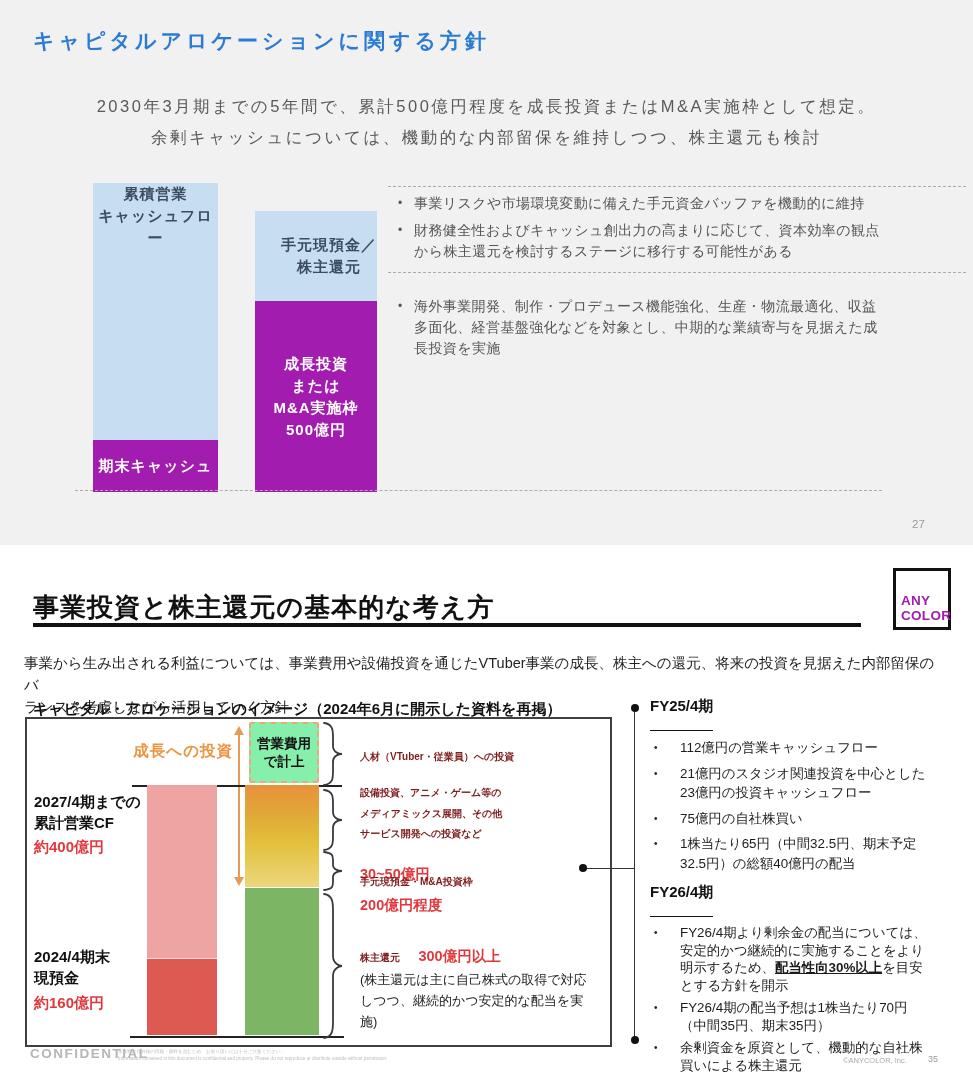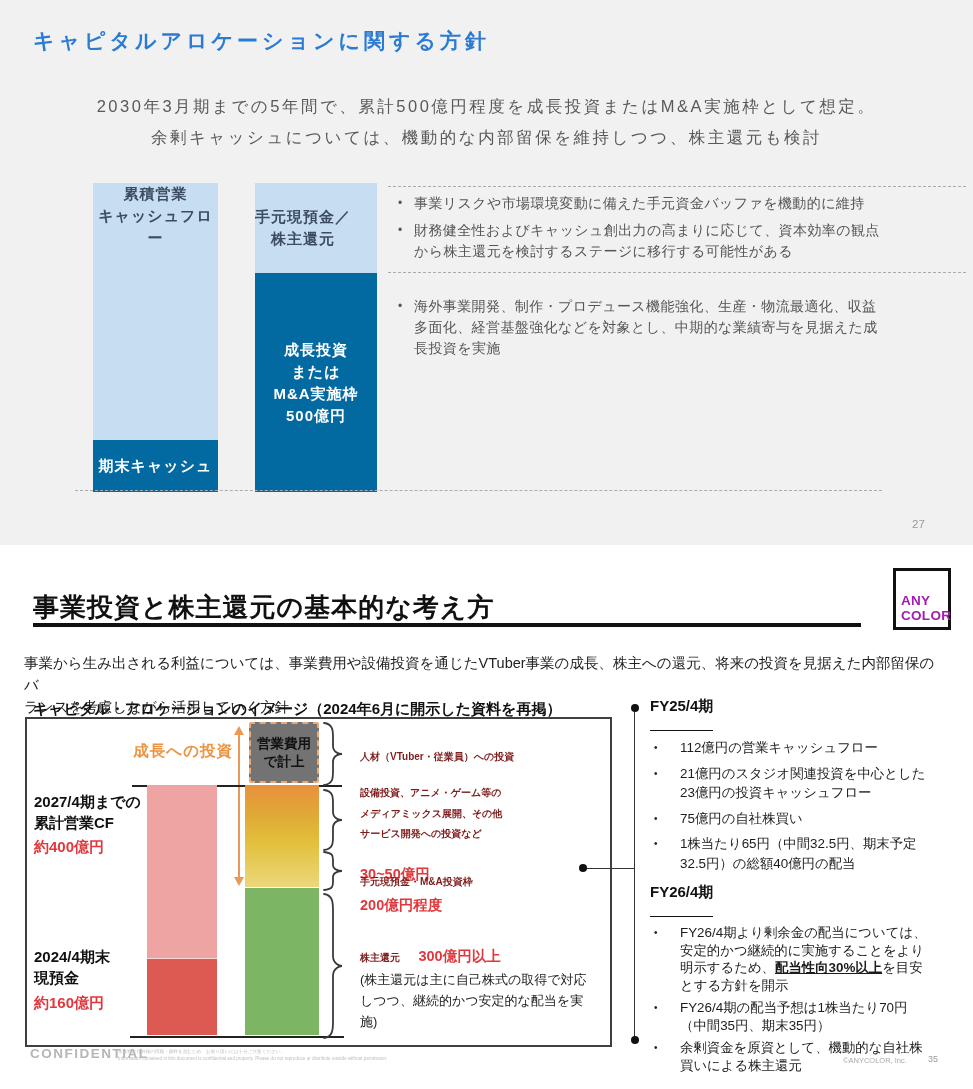--- a/index.html
+++ b/index.html
@@ -8,21 +8,21 @@
   .abs{position:absolute;}
   .ml{white-space:pre-line;}
 
   
   #slide1{position:absolute;left:0;top:0;width:973px;height:545px;background:#f1f1f2;}
   .s1-title{left:33px;top:13px;font-size:21px;font-weight:700;color:#2b7bd2;letter-spacing:4px;}
   .s1-sub{left:0;top:74px;width:973px;text-align:center;font-size:16.5px;color:#595959;
           letter-spacing:2.5px;line-height:31px;}
   .bar{display:flex;flex-direction:column;}
   .bar-lb{background:#c7ddf2;}
-  .bar-db{background:#0369a1;}
+  .bar-db{background:#a21caf;}
   .bar-label{color:#3d4d60;font-weight:700;font-size:15px;line-height:22px;text-align:center;letter-spacing:1px;}
   .bar-label-w{color:#fff;font-weight:700;font-size:15px;line-height:22px;text-align:center;letter-spacing:1px;}
   .dash{border-top:1.6px dashed #ababab;height:0;}
   .bul{display:flex;margin-bottom:6px;font-size:14px;color:#555;line-height:21px;letter-spacing:0.4px;}
   .bul::before{content:"•";flex:0 0 16px;color:#555;font-size:12px;line-height:21px;}
   .s1-page{left:912px;top:518px;font-size:11.5px;color:#9a9a9a;}
 
   
   #slide2{position:absolute;left:0;top:545px;width:973px;height:544px;background:#ffffff;color:#1a1a1a;}
   .s2-title{left:33px;top:28px;font-size:26px;font-weight:900;color:#111;letter-spacing:1px;}
@@ -37,21 +37,21 @@
   #figure{left:25px;top:172px;width:583px;height:326px;border:2px solid #404040;background:#fff;}
   .fig-topline{left:105px;top:66px;width:210px;height:0;border-top:2px solid #222;}
   .fig-baseline{left:103px;top:317px;width:214px;height:0;border-top:2.5px solid #222;}
   .lbar{left:120px;top:66px;width:70px;height:250px;background:#efa4a4;}
   .lbar-red{position:absolute;left:0;bottom:0;width:70px;height:76px;background:#dc5a52;border-top:1px solid #f7d9d8;}
   .rbar{left:218px;top:66px;width:74px;height:250px;}
   .rbar-oy{width:74px;height:102px;border-bottom:1.5px solid #fff;
            background:linear-gradient(#e8913c 0%,#e0ab36 32%,#e3c13e 58%,#ecd77c 100%);}
   .rbar-g{width:74px;height:146.5px;background:#7cb564;}
   .growth-label{left:58px;top:22px;width:148px;text-align:right;font-size:15.5px;font-weight:700;color:#ed9440;letter-spacing:1px;}
-  .opex-box{left:222px;top:3px;width:66px;height:57px;border:2px dashed #eca975;border-radius:2px;background:#737373;
+  .opex-box{left:222px;top:3px;width:66px;height:57px;border:2px dashed #eca975;border-radius:2px;background:#86efac;
             display:flex;align-items:center;justify-content:center;text-align:center;
             font-size:13.5px;font-weight:700;color:#111;line-height:18px;}
   .fig-left-label{left:7px;width:112px;font-size:15px;font-weight:700;color:#111;line-height:21px;}
   .fig-left-val{left:7px;width:112px;font-size:15px;font-weight:700;color:#e0383d;}
   .fig-r{left:333px;width:245px;}
   .fig-r-bold{font-size:10px;font-weight:700;color:#7f1d1d;line-height:20.5px;}
   .fig-r-red{font-size:14.5px;font-weight:700;color:#e0383d;}
   .fig-note{font-size:13px;color:#222;line-height:21px;font-weight:400;}
   .brace{position:absolute;}
 
@@ -89,21 +89,21 @@
       <div class="bar-lb" style="flex:1;display:flex;justify-content:center;font-family:Liberation Serif, serif;">
         <span class="bar-label ml">累積営業
 キャッシュフロー</span>
       </div>
       <div class="bar-db" style="height:52px;display:flex;align-items:center;justify-content:center;">
         <span class="bar-label-w">期末キャッシュ</span>
       </div>
     </div>
 
     <div class="abs bar" style="left:255px;top:183px;width:122px;height:309px;">
-      <div class="bar-lb" style="height:90px;display:flex;align-items:center;justify-content:flex-start;">
+      <div class="bar-lb" style="height:90px;display:flex;align-items:center;justify-content:flex-end;margin-top:28px;">
         <span class="bar-label ml">手元現預金／
 株主還元</span>
       </div>
       <div class="bar-db" style="flex:1;display:flex;align-items:center;justify-content:center;">
         <span class="bar-label-w ml">成長投資
 または
 M&amp;A実施枠
 500億円</span>
       </div>
     </div>

